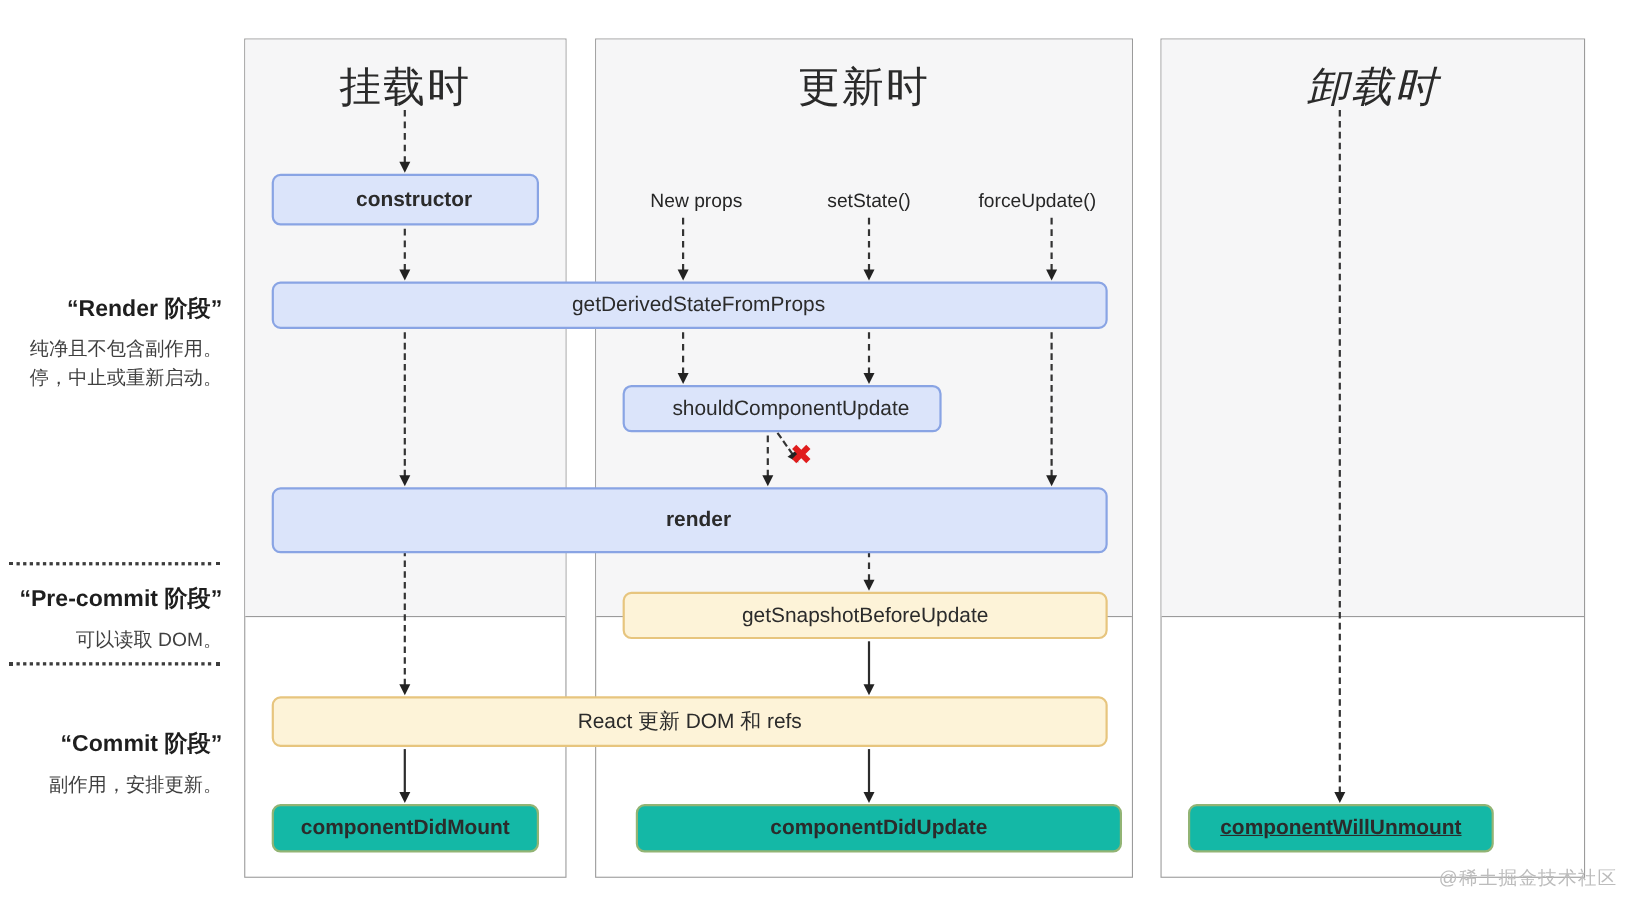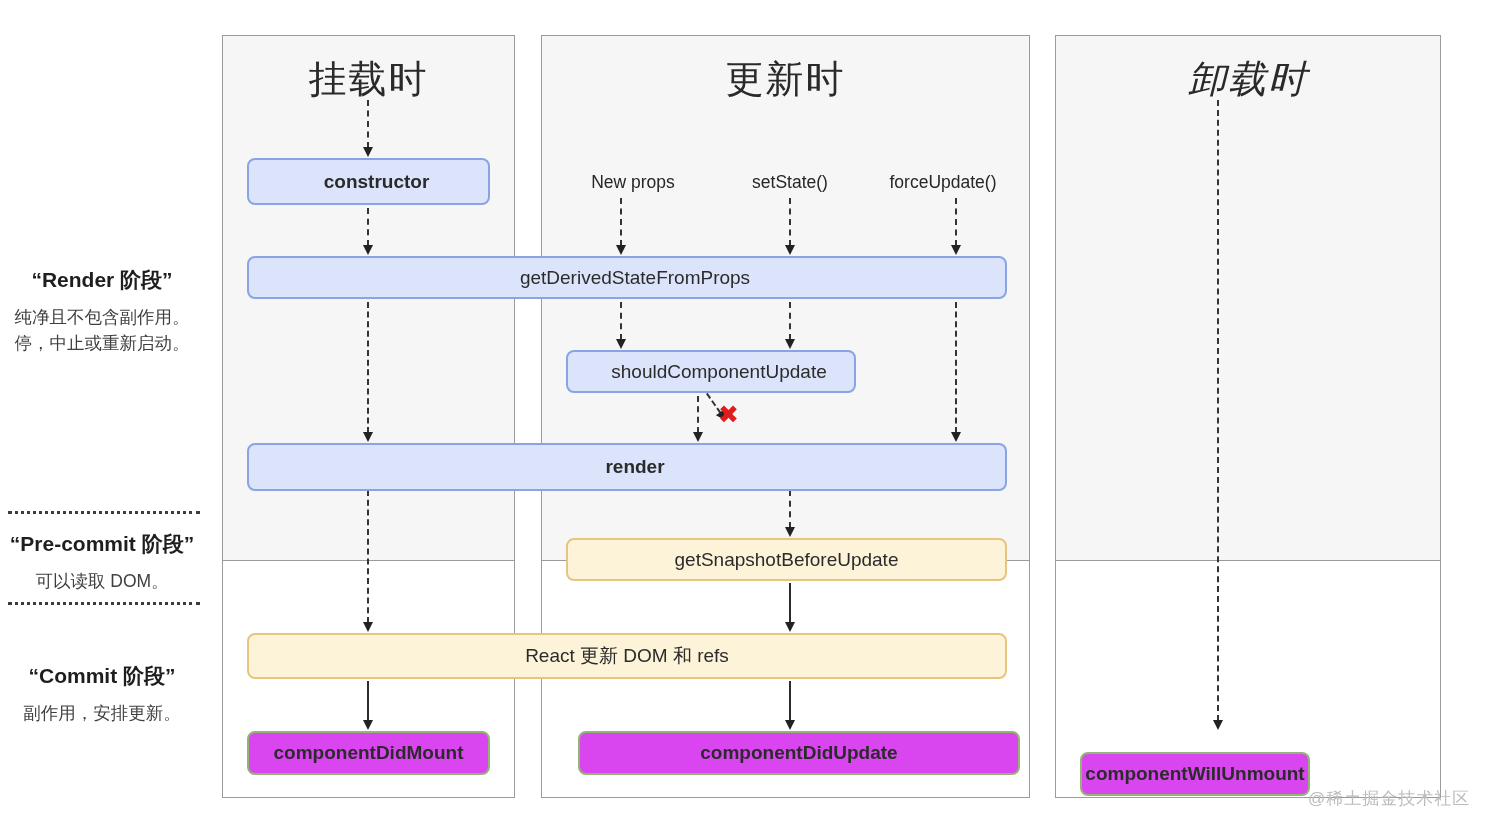--- a/index.html
+++ b/index.html
@@ -6,31 +6,31 @@
   html,body { background:#fff; }
   body { font-family:"Liberation Sans","DejaVu Sans",sans-serif; }
   #stage { position:relative; width:1500px; height:828px; background:#ffffff; overflow:hidden; }
 
   
   .col { position:absolute; top:35px; height:763px; border:1px solid #9b9b9b; background:#ffffff; }
   .col-gray { position:absolute; left:0; right:0; top:0; height:525px; background:#f6f6f7; border-bottom:1px solid #9b9b9b; }
   .col-title { position:absolute; top:18px; left:0; width:100%; text-align:center; font-size:38px; font-weight:500; color:#2a2a2a; letter-spacing:2px; }
 
   
-  .phase { position:absolute; width:200px; left:2px; text-align:center; }
+  .phase { position:absolute; width:200px; left:2px; text-align:right; }
   .phase-title { font-size:21px; font-weight:700; color:#1e1e1e; margin-bottom:10px; }
   .phase-desc { font-size:17.5px; color:#3f3f3f; line-height:26px; }
   .dotsep { position:absolute; left:8px; width:192px; height:0; border-top:3px dotted #3c3c3c; }
 
   
   .box { position:absolute; display:flex; align-items:center; justify-content:center;
          border-radius:8px; font-size:19px; color:#2b2b2b; z-index:5; }
   .box.blue   { background:#dbe4fa; border:2px solid #89a4e4;padding-left:16px; }
   .box.yellow { background:#fdf3d8; border:2px solid #e7c57e; }
-  .box.green  { background:#d946ef; border:2px solid #92b474; }
+  .box.green  { background:#14b8a6; border:2px solid #92b474; }
   .bold { font-weight:700; }
   .italic { }
 
   
   .trigger { position:absolute; width:160px; text-align:center; font-size:17.5px; color:#262626; z-index:4; }
 
   
   .arr { position:absolute; width:0; z-index:4; }
   .arr.dashed { border-left:2px dashed #333; }
   .arr.solid  { border-left:2px solid #2c2c2c; }
@@ -111,22 +111,22 @@
   <div class="arr solid" style="left:789px; top:583px;  height:40px;"></div>
   <div class="arr solid" style="left:789px; top:681px;  height:40px;"></div>
 
   <div class="arr dashed" style="left:1217px; top:100px; height:621px;"></div>
 
   <span class="xmark" style="left:718px; top:402px;">✖</span>
 
   <div class="box blue bold" style="left:247px; top:158px; width:243px; height:47px;">constructor</div>
   <div class="box blue" style="left:247px; top:256px; width:760px; height:43px;">getDerivedStateFromProps</div>
   <div class="box blue" style="left:566px; top:350px; width:290px; height:43px;">shouldComponentUpdate</div>
-  <div class="box blue bold" style="left:247px; top:443px; width:760px; height:48px;">render</div>
+  <div class="box blue bold" style="left:247px; top:443px; width:760px; height:60px;">render</div>
   <div class="box yellow" style="left:566px; top:538px; width:441px; height:43px;">getSnapshotBeforeUpdate</div>
   <div class="box yellow italic" style="left:247px; top:633px; width:760px; height:46px;">React 更新 DOM 和 refs</div>
   <div class="box green bold" style="left:247px; top:731px; width:243px; height:44px;">componentDidMount</div>
   <div class="box green bold" style="left:578px; top:731px; width:442px; height:44px;text-align:center;">componentDidUpdate</div>
-  <div class="box green bold" style="left:1080px; top:752px; width:230px; height:44px;">componentWillUnmount</div>
+  <div class="box green bold" style="left:1080px; top:731px; width:278px; height:44px;text-decoration:underline;">componentWillUnmount</div>
 
   <div class="watermark" style="left:1308px; top:787px;">@稀土掘金技术社区</div>
 
 </div>
 
 </body></html>

